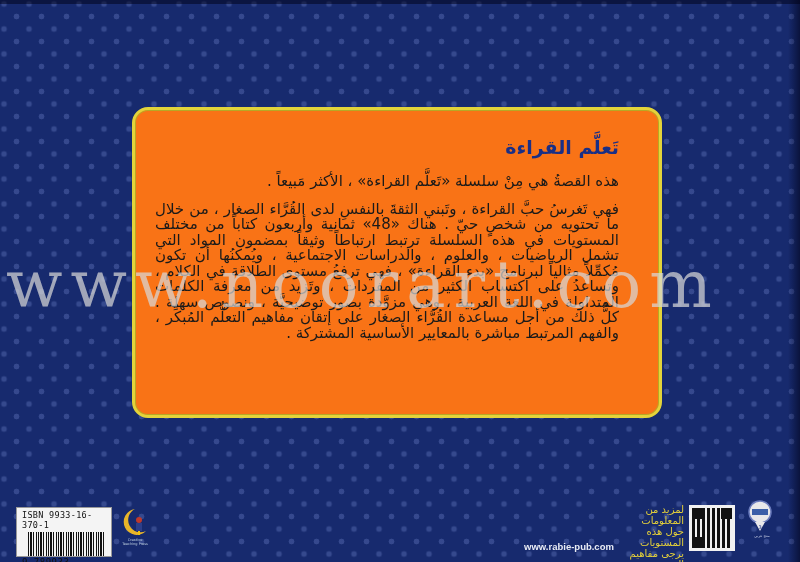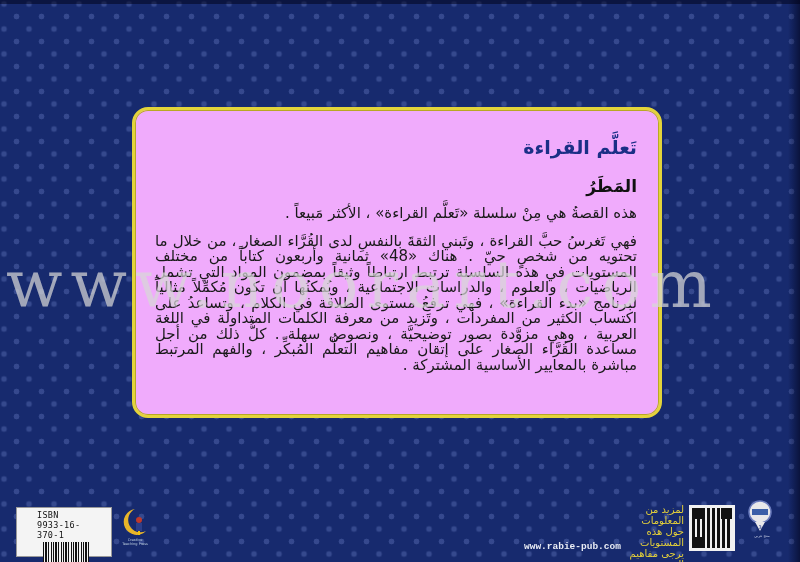--- a/index.html
+++ b/index.html
@@ -18,26 +18,26 @@
     position: absolute; right: 0; top: 0; width: 12px; height: 562px;
     background: linear-gradient(to right, rgba(0,0,0,0), rgba(0,0,20,0.55));
   }
   .top-shadow {
     position: absolute; left: 0; top: 0; width: 800px; height: 4px;
     background: rgba(0,0,20,0.5);
   }
   .card {
     position: absolute;
     left: 132px; top: 107px; width: 530px; height: 311px;
-    background: #f0abfc;
+    background: #f97316;
     border: 3px solid #e3d43a;
     border-radius: 16px;
     box-shadow: 0 0 0 1px #b8a824 inset;
     direction: rtl;
-    padding: 24px 22px 0 20px;
+    padding: 24px 40px 0 20px;
     color: #1d1d1d;
   }
   .series-title {
     font-family: "DejaVu Sans", sans-serif;
     font-weight: bold;
     font-size: 19px;
     color: #1a2f86;
     line-height: 26px;
     margin-bottom: 14px;
   }
@@ -64,42 +64,42 @@
     color: rgba(215,215,215,0.72);
     white-space: nowrap;
     pointer-events: none;
     line-height: 70px;
   }
   .isbn-box {
     position: absolute;
     left: 16px; top: 507px; width: 96px; height: 50px;
     background: #f4f4f4;
     border: 1px solid #999;
-    padding: 2px 20px;
+    padding: 2px 5px;
     font-family: "DejaVu Sans Mono", monospace;
     color: #111;
   }
   .isbn-top { font-size: 8.5px; line-height: 10px; letter-spacing: 0.3px; }
   .barcode {
     height: 24px; margin: 2px 2px 1px 6px;
     background: repeating-linear-gradient(to right,
       #111 0 1px, #f4f4f4 1px 2px, #111 2px 4px, #f4f4f4 4px 5px,
       #111 5px 6px, #f4f4f4 6px 8px, #111 8px 9px, #f4f4f4 9px 10px);
   }
   .isbn-bottom { font-size: 9px; line-height: 10px; letter-spacing: 0.5px; }
   .logo-left {
     position: absolute; left: 120px; top: 507px; width: 30px; height: 46px;
   }
   .logo-caption {
     position: absolute; left: 0; top: 31px; width: 30px;
     font-size: 3.5px; color: #bcd; text-align: center; line-height: 4px;
   }
   .website {
     position: absolute; left: 524px; top: 541px;
-    font-family: Liberation Mono, monospace;
+    font-family: Liberation Sans, sans-serif;
     font-weight: bold; font-size: 9.5px; color: #e9ecf5;
   }
   .qr-text {
     position: absolute; left: 624px; top: 504px; width: 60px;
     direction: rtl; text-align: right;
     color: #e3cf3a; font-size: 10px; line-height: 11px;
   }
   .qr {
     position: absolute; left: 689px; top: 505px; width: 46px; height: 46px;
     background: #f1f1f1; padding: 3px;
@@ -122,21 +122,20 @@
   }
 </style>
 </head>
 <body>
 
 <div class="top-shadow"></div>
 <div class="edge-shadow"></div>
 
 <div class="card">
   <div class="series-title">تَعلَّم القراءة</div>
-  <div class="story-title">المَطَرُ</div>
   <p class="para">هذه القصةُ هي مِنْ سلسلة «تَعلَّم القراءة» ، الأكثر مَبيعاً .</p>
   <p class="para">فهي تَغرسُ حبَّ القراءة ، وتَبني الثقةَ بالنفسِ لدى القُرَّاء الصغار ، من خلال ما تحتويه من شخصٍ حيّ . هناك «48» ثمانية وأربعون كتاباً من مختلف المستويات في هذه السلسلة ترتبط ارتباطاً وثيقاً بمضمون المواد التي تشمل الرياضيات ، والعلوم ، والدراسات الاجتماعية ، ويُمكنُها أن تكون مُكمِّلاً مثالياً لبرنامج «بدء القراءة» ، فهي ترفعُ مستوى الطلاقة في الكلام ، وتساعدُ على اكتساب الكثير من المفردات ، وتَزيد من معرفة الكلمات المتداولة في اللغة العربية ، وهي مزوَّدة بصور توضيحيَّة ، ونصوص سهلة . كلُّ ذلك من أجل مساعدة القُرَّاء الصغار على إتقان مفاهيم التعلُّم المُبكِّر ، والفهم المرتبط مباشرة بالمعايير الأساسية المشتركة .</p>
 </div>
 
 <div class="watermark">www.noorart.com</div>
 
 <div class="isbn-box">
   <div class="isbn-top">ISBN 9933-16-370-1</div>
   <div class="barcode"></div>
   <div class="isbn-bottom">9 789933 163709</div>

